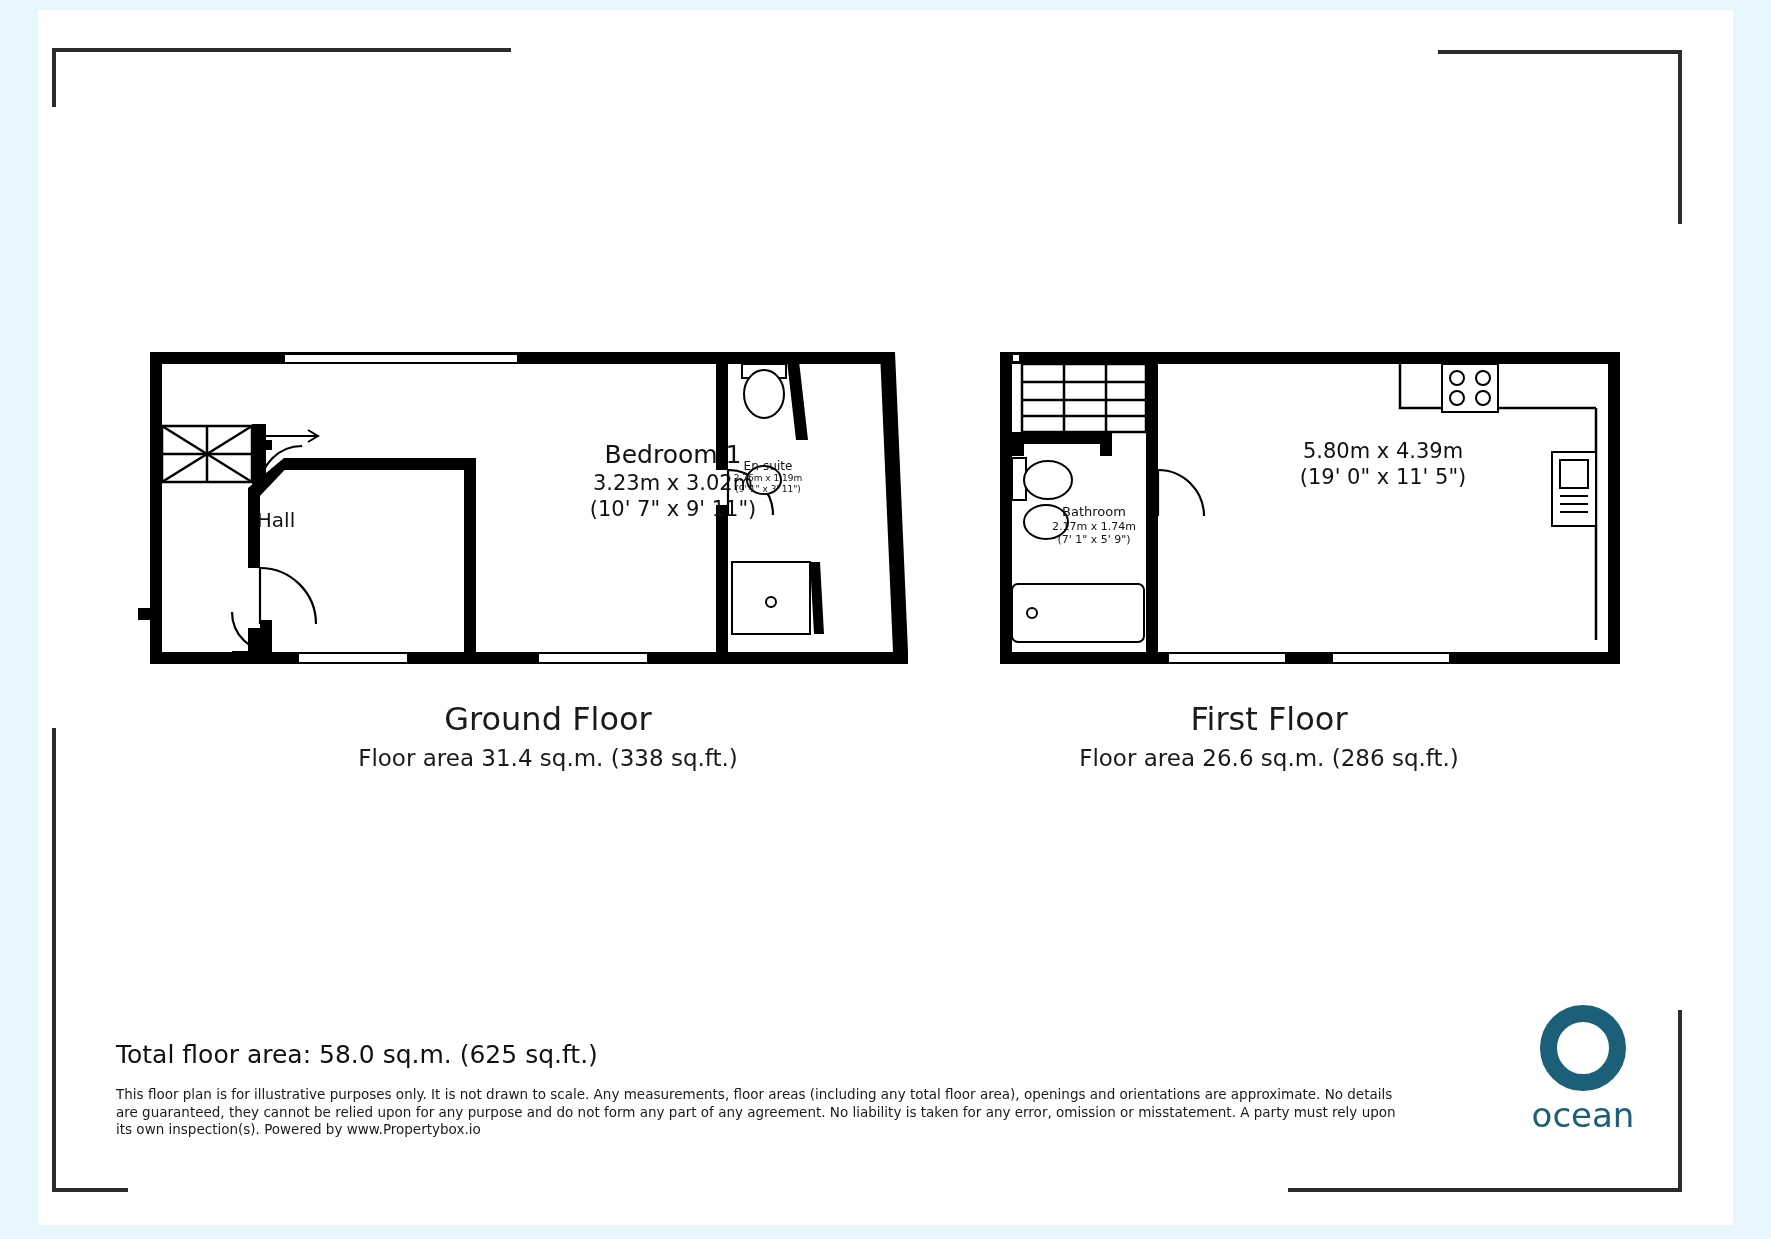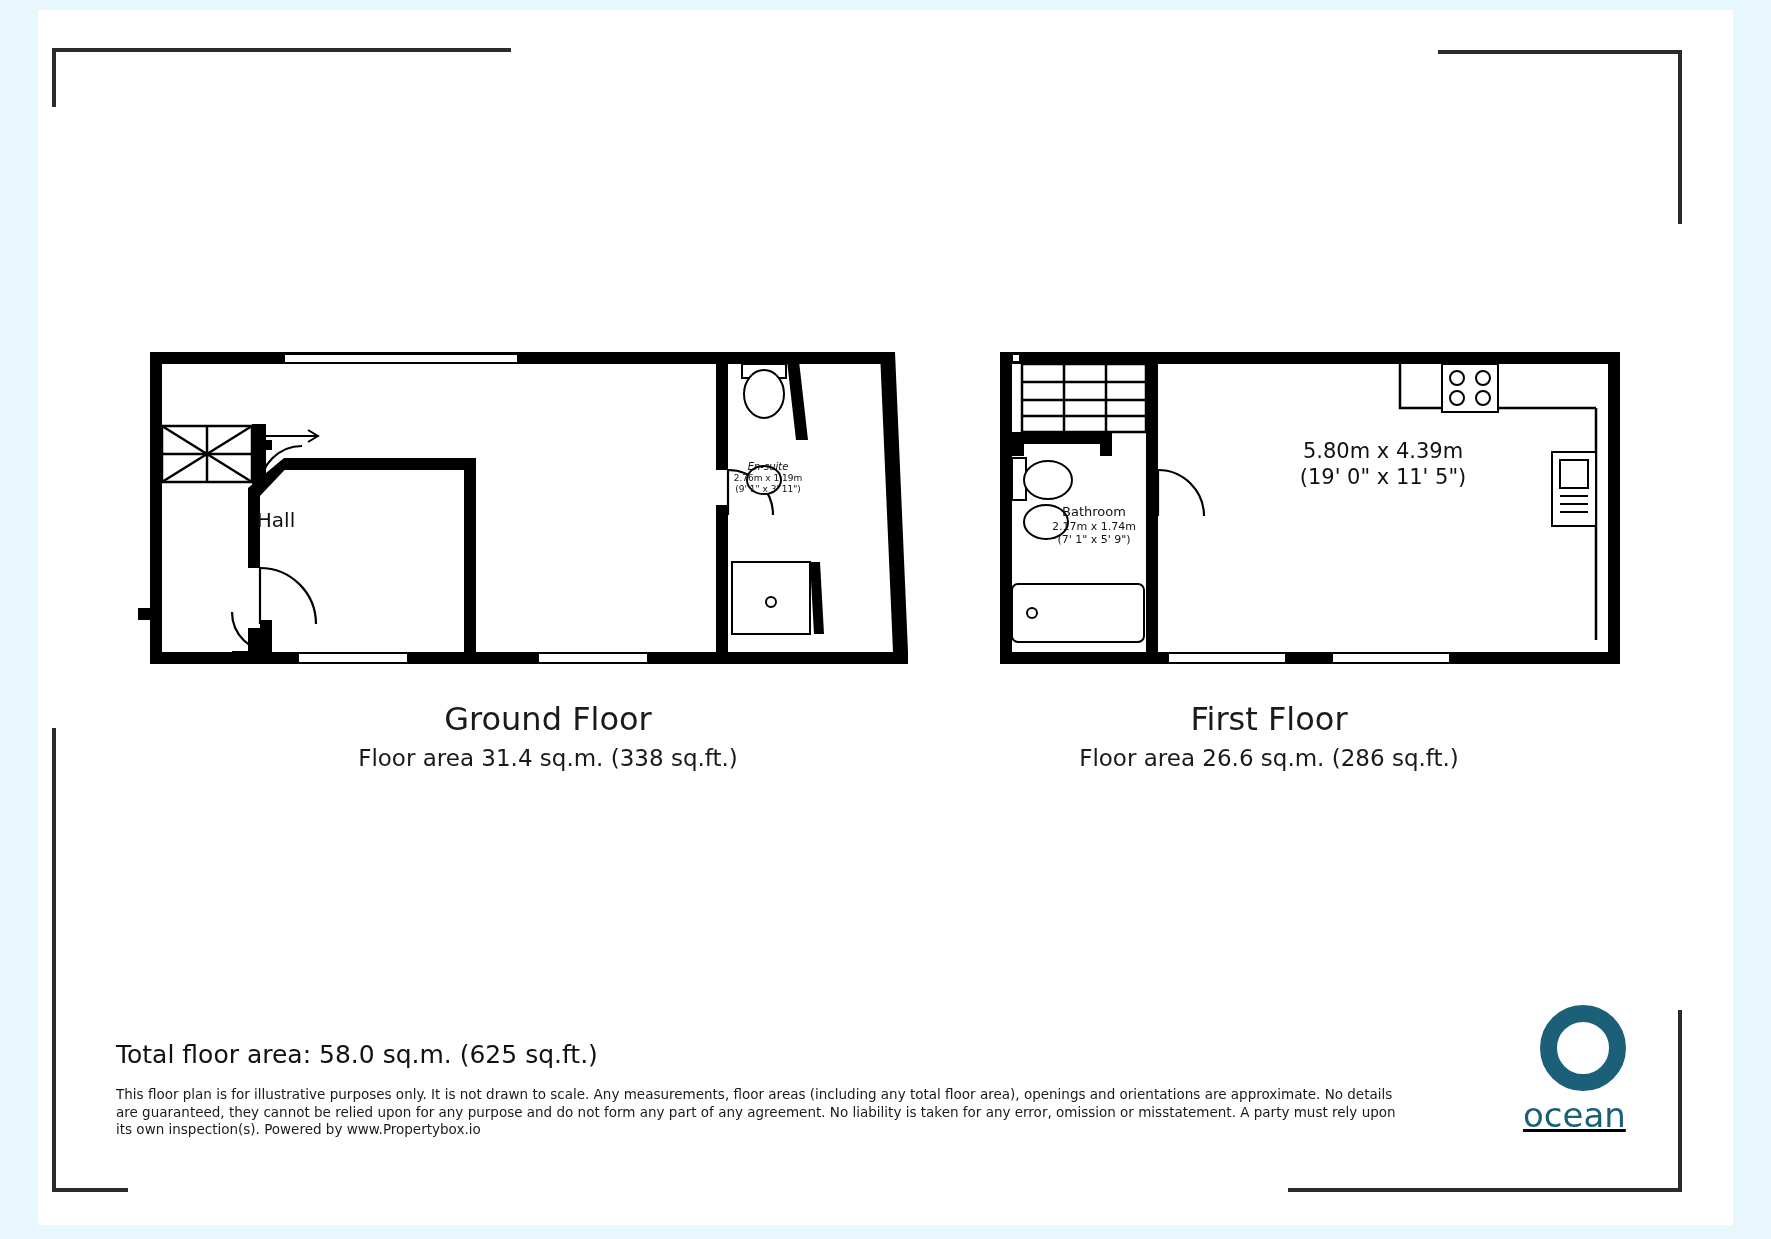--- a/index.html
+++ b/index.html
@@ -59,21 +59,21 @@
     text-align: center;
     color: #111;
     white-space: nowrap;
   }
   .room-label .name { font-size: 25px; line-height: 30px; }
   .room-label .dim  { font-size: 21px; line-height: 26px; }
   .room-label .dim2 { font-size: 21px; line-height: 26px; }
   .room-label.small .name { font-size: 13px; line-height: 16px; }
   .room-label.small .dim  { font-size: 11px; line-height: 13px; }
   .room-label.small .dim2 { font-size: 11px; line-height: 13px; }
-  .room-label.tiny .name { font-size: 10px; line-height: 13px; font-style: italic; }
+  .room-label.tiny .name { font-size: 12px; line-height: 13px; }
   .room-label.tiny .dim  { font-size: 9px; line-height: 11px; }
   .room-label.tiny .dim2 { font-size: 9px; line-height: 11px; }
   .room-label.hall .name { font-size: 20px; line-height: 24px; }
 
   .total-area {
     position: absolute;
     left: 78px;
     top: 1030px;
     font-size: 25px;
     color: #111;
@@ -87,21 +87,21 @@
     font-size: 13.5px;
     line-height: 17.5px;
     color: #1a1a1a;
   }
   .logo {
     position: absolute;
     left: 1485px;
     top: 995px;
     width: 120px;
     height: 130px;
-    text-decoration: underline;
+    text-align: center;
   }
   .logo .ring {
     width: 86px;
     height: 86px;
     border-radius: 50%;
     border: 17px solid #1b5f78;
     margin: 0 auto;
     box-sizing: border-box;
   }
   .logo .wordmark {
@@ -219,20 +219,25 @@
         <polygon points="678,12 690,12 700,100 688,100"></polygon>
       </g>
     </svg>
 
     
     <div class="room-label hall" style="left:120px; top:168px; width:96px;">
       <div class="name">Hall</div>
     </div>
 
 
+    <div class="room-label" style="left:400px; top:100px; width:330px;">
+      <div class="name">Bedroom 1</div>
+      <div class="dim">3.23m x 3.02m</div>
+      <div class="dim2">(10' 7" x 9' 11")</div>
+    </div>
 
     <div class="room-label tiny" style="left:600px; top:120px; width:120px;">
       <div class="name">En-suite</div>
       <div class="dim">2.76m x 1.19m</div>
       <div class="dim2">(9' 1" x 3' 11")</div>
     </div>
   </div>
 
   <div class="floor-caption" style="left:230px; top:688px; width:560px;">
     <div class="title">Ground Floor</div>

